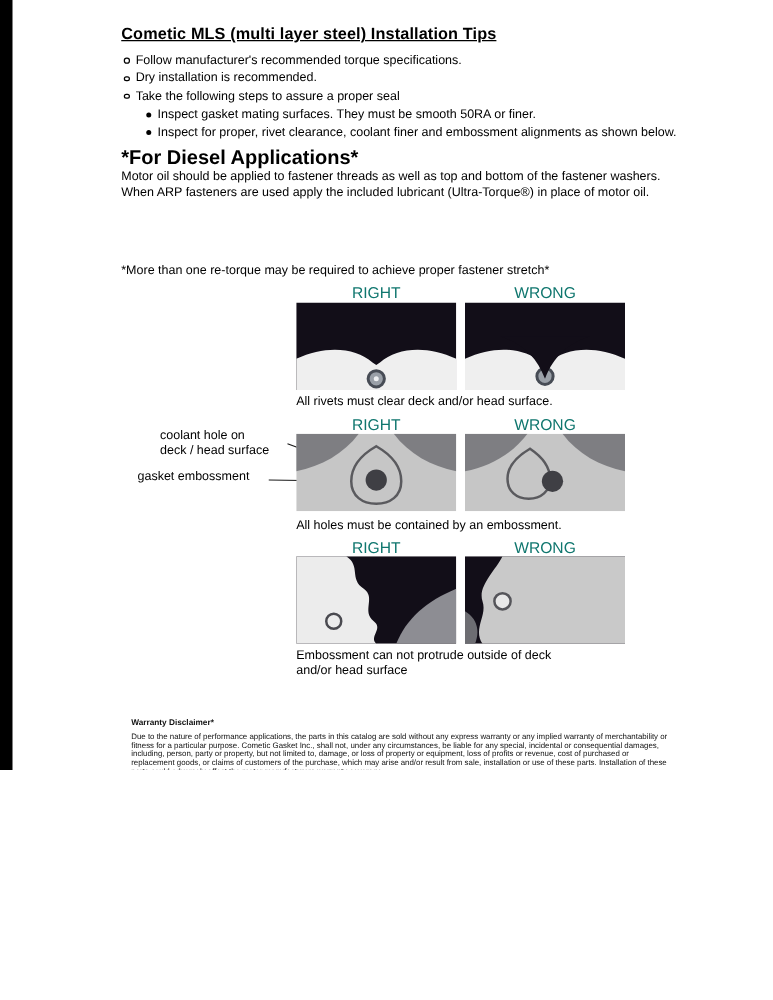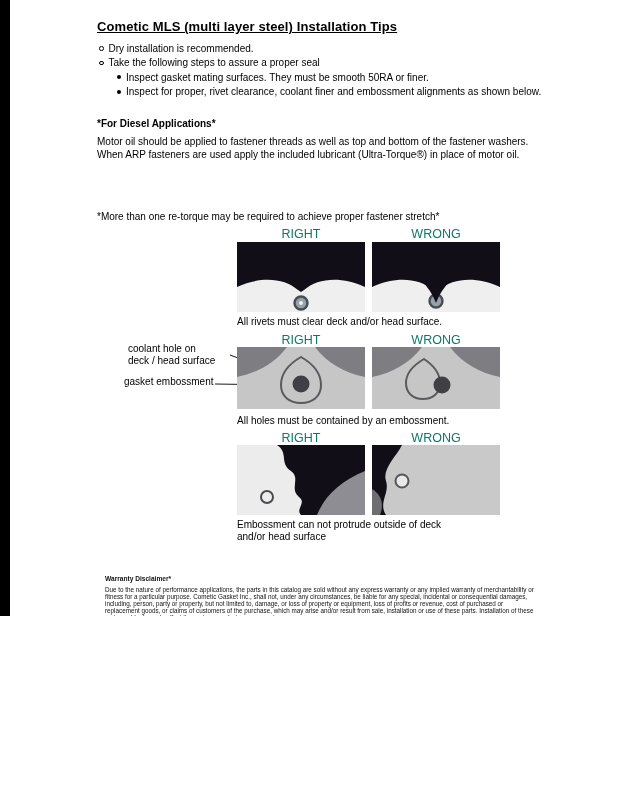--- a/index.html
+++ b/index.html
@@ -11,53 +11,57 @@
   .title { position:absolute; left:97px; top:19px; font-size:13px; font-weight:bold;
            text-decoration:underline; letter-spacing:0.1px; }
 
   .tips { position:absolute; left:99px; top:43px; list-style:none; font-size:10px; }
   .tip { display:flex; align-items:flex-start; margin-bottom:3.4px; }
   .tip.sub { margin-left:18px; }
   .marker { flex:0 0 auto; margin-right:5px; }
   .ring { width:4.5px; height:4.5px; border:1px solid #000; border-radius:50%; margin-top:3.2px; }
   .dot  { width:4px; height:4px; background:#000; border-radius:50%; margin-top:3.6px; }
 
-  .diesel-heading { position:absolute; left:97px; top:118px; font-size:10px; font-weight:bold; }
+  .diesel-heading { position:absolute; left:97px; top:118px; font-size:16px; font-weight:bold; }
   .para { position:absolute; left:97px; font-size:10px; line-height:12.8px; white-space:pre-line; }
   .para.p1 { top:136px; }
   .para.p2 { top:169px; }
   .para.note { top:211px;text-align:center; }
 
   .fig-label { position:absolute; width:128px; text-align:center; font-size:12.5px; color:#0f766e; }
   .panel { position:absolute; width:128px; line-height:0; }
   .panel svg { display:block; width:128px; height:auto; }
   .caption { position:absolute; left:237px; font-size:10px; white-space:pre-line; line-height:12px; }
 
   .annotation { position:absolute; font-size:10px; line-height:11.5px; 
                 white-space:pre-line; }
   .ann-coolant { left:128px; top:343px; width:100px; }
-  .ann-emboss  { left:124px; top:376px; width:100px; }
+  .ann-emboss  { left:110px; top:376px; width:100px; }
   .leader-overlay { position:absolute; left:203px; top:342px; width:105px; height:55px; }
 
   .legal { position:absolute; left:105px; top:575px; width:430px; font-size:6.3px;
            line-height:7.1px; color:#111; }
   .legal .legal-heading { font-size:6.6px; font-weight:bold; margin-bottom:4px; }
   .legal p { margin-bottom:4.2px; white-space:pre-line; }
 
   .page-code { position:absolute; left:387px; top:758px; font-size:10px; letter-spacing:0.2px; }
 </style>
 </head>
 <body>
 
 <div class="page">
   <div class="left-bar"></div>
 
   <h1 class="title">Cometic MLS (multi layer steel) Installation Tips</h1>
 
   <ul class="tips">
+    <li class="tip">
+      <span class="marker ring"></span>
+      <span>Follow manufacturer's recommended torque specifications.</span>
+    </li>
     <li class="tip">
       <span class="marker ring"></span>
       <span>Dry installation is recommended.</span>
     </li>
     <li class="tip">
       <span class="marker ring"></span>
       <span>Take the following steps to assure a proper seal</span>
     </li>
     <li class="tip sub">
       <span class="marker dot"></span>

